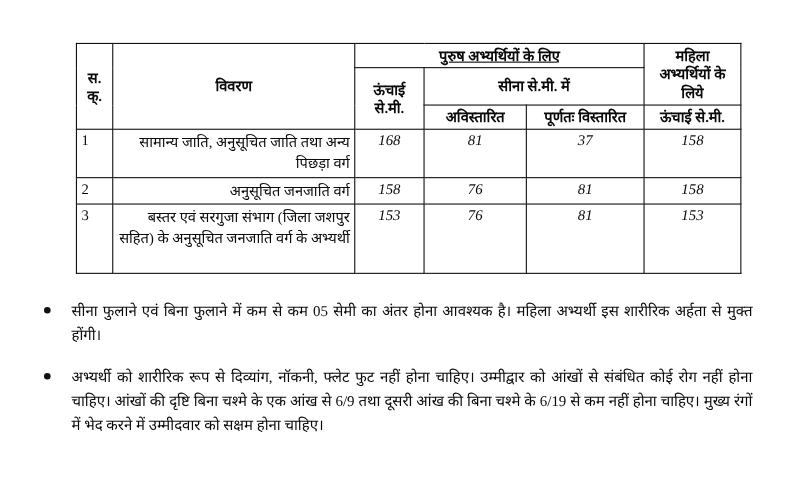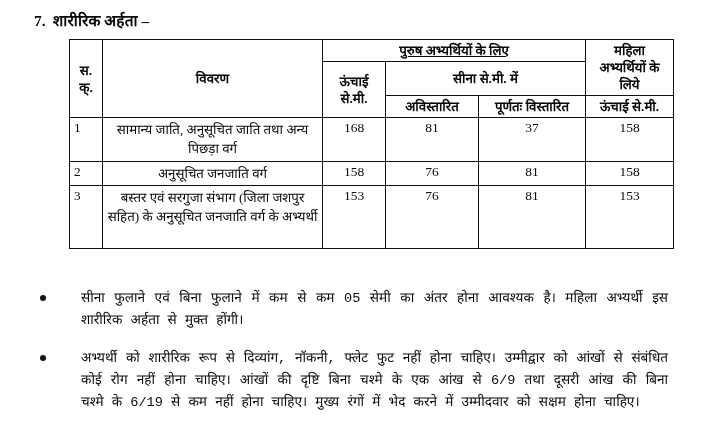--- a/index.html
+++ b/index.html
@@ -93,28 +93,29 @@
     text-align: center;
     line-height: 1.2;
   }
 
   td.sn {
     text-align: left;
     padding-left: 6px;
     font-size: 13.3px;
   }
   td.desc {
-    text-align: center;
+    text-align: right;
     line-height: 1.45;
     padding-left: 7px;
     padding-right: 3px;
   }
   td.num {
     text-align: center;
     font-size: 13.5px;
+    font-style: italic;
   }
 
   .row1 td { height: 38px; }
   .row2 td { height: 17px; }
   .row3 td { height: 58px; }
 
   
   .bullets {
     position: absolute;
     left: 34px;
@@ -133,32 +134,28 @@
   .bullet .dot {
     position: absolute;
     left: 6px;
     top: 7px;
     width: 6px;
     height: 6px;
     border-radius: 50%;
     background: #111111;
   }
   .bullet p {
-    margin: 16px;
-    font-family: Liberation Mono, monospace;
+    margin: 0;
   }
 </style>
 </head>
 <body>
 
 <div class="page">
 
-  <div class="heading">
-    <span class="num">7.</span><span>शारीरिक अर्हता –</span>
-  </div>
 
   <div class="table-wrap">
     <table class="phys">
       <colgroup>
         <col class="c-sn">
           <col class="c-desc">
           <col class="c-ht">
           <col class="c-un">
           <col class="c-ex">
           <col class="c-fem">

